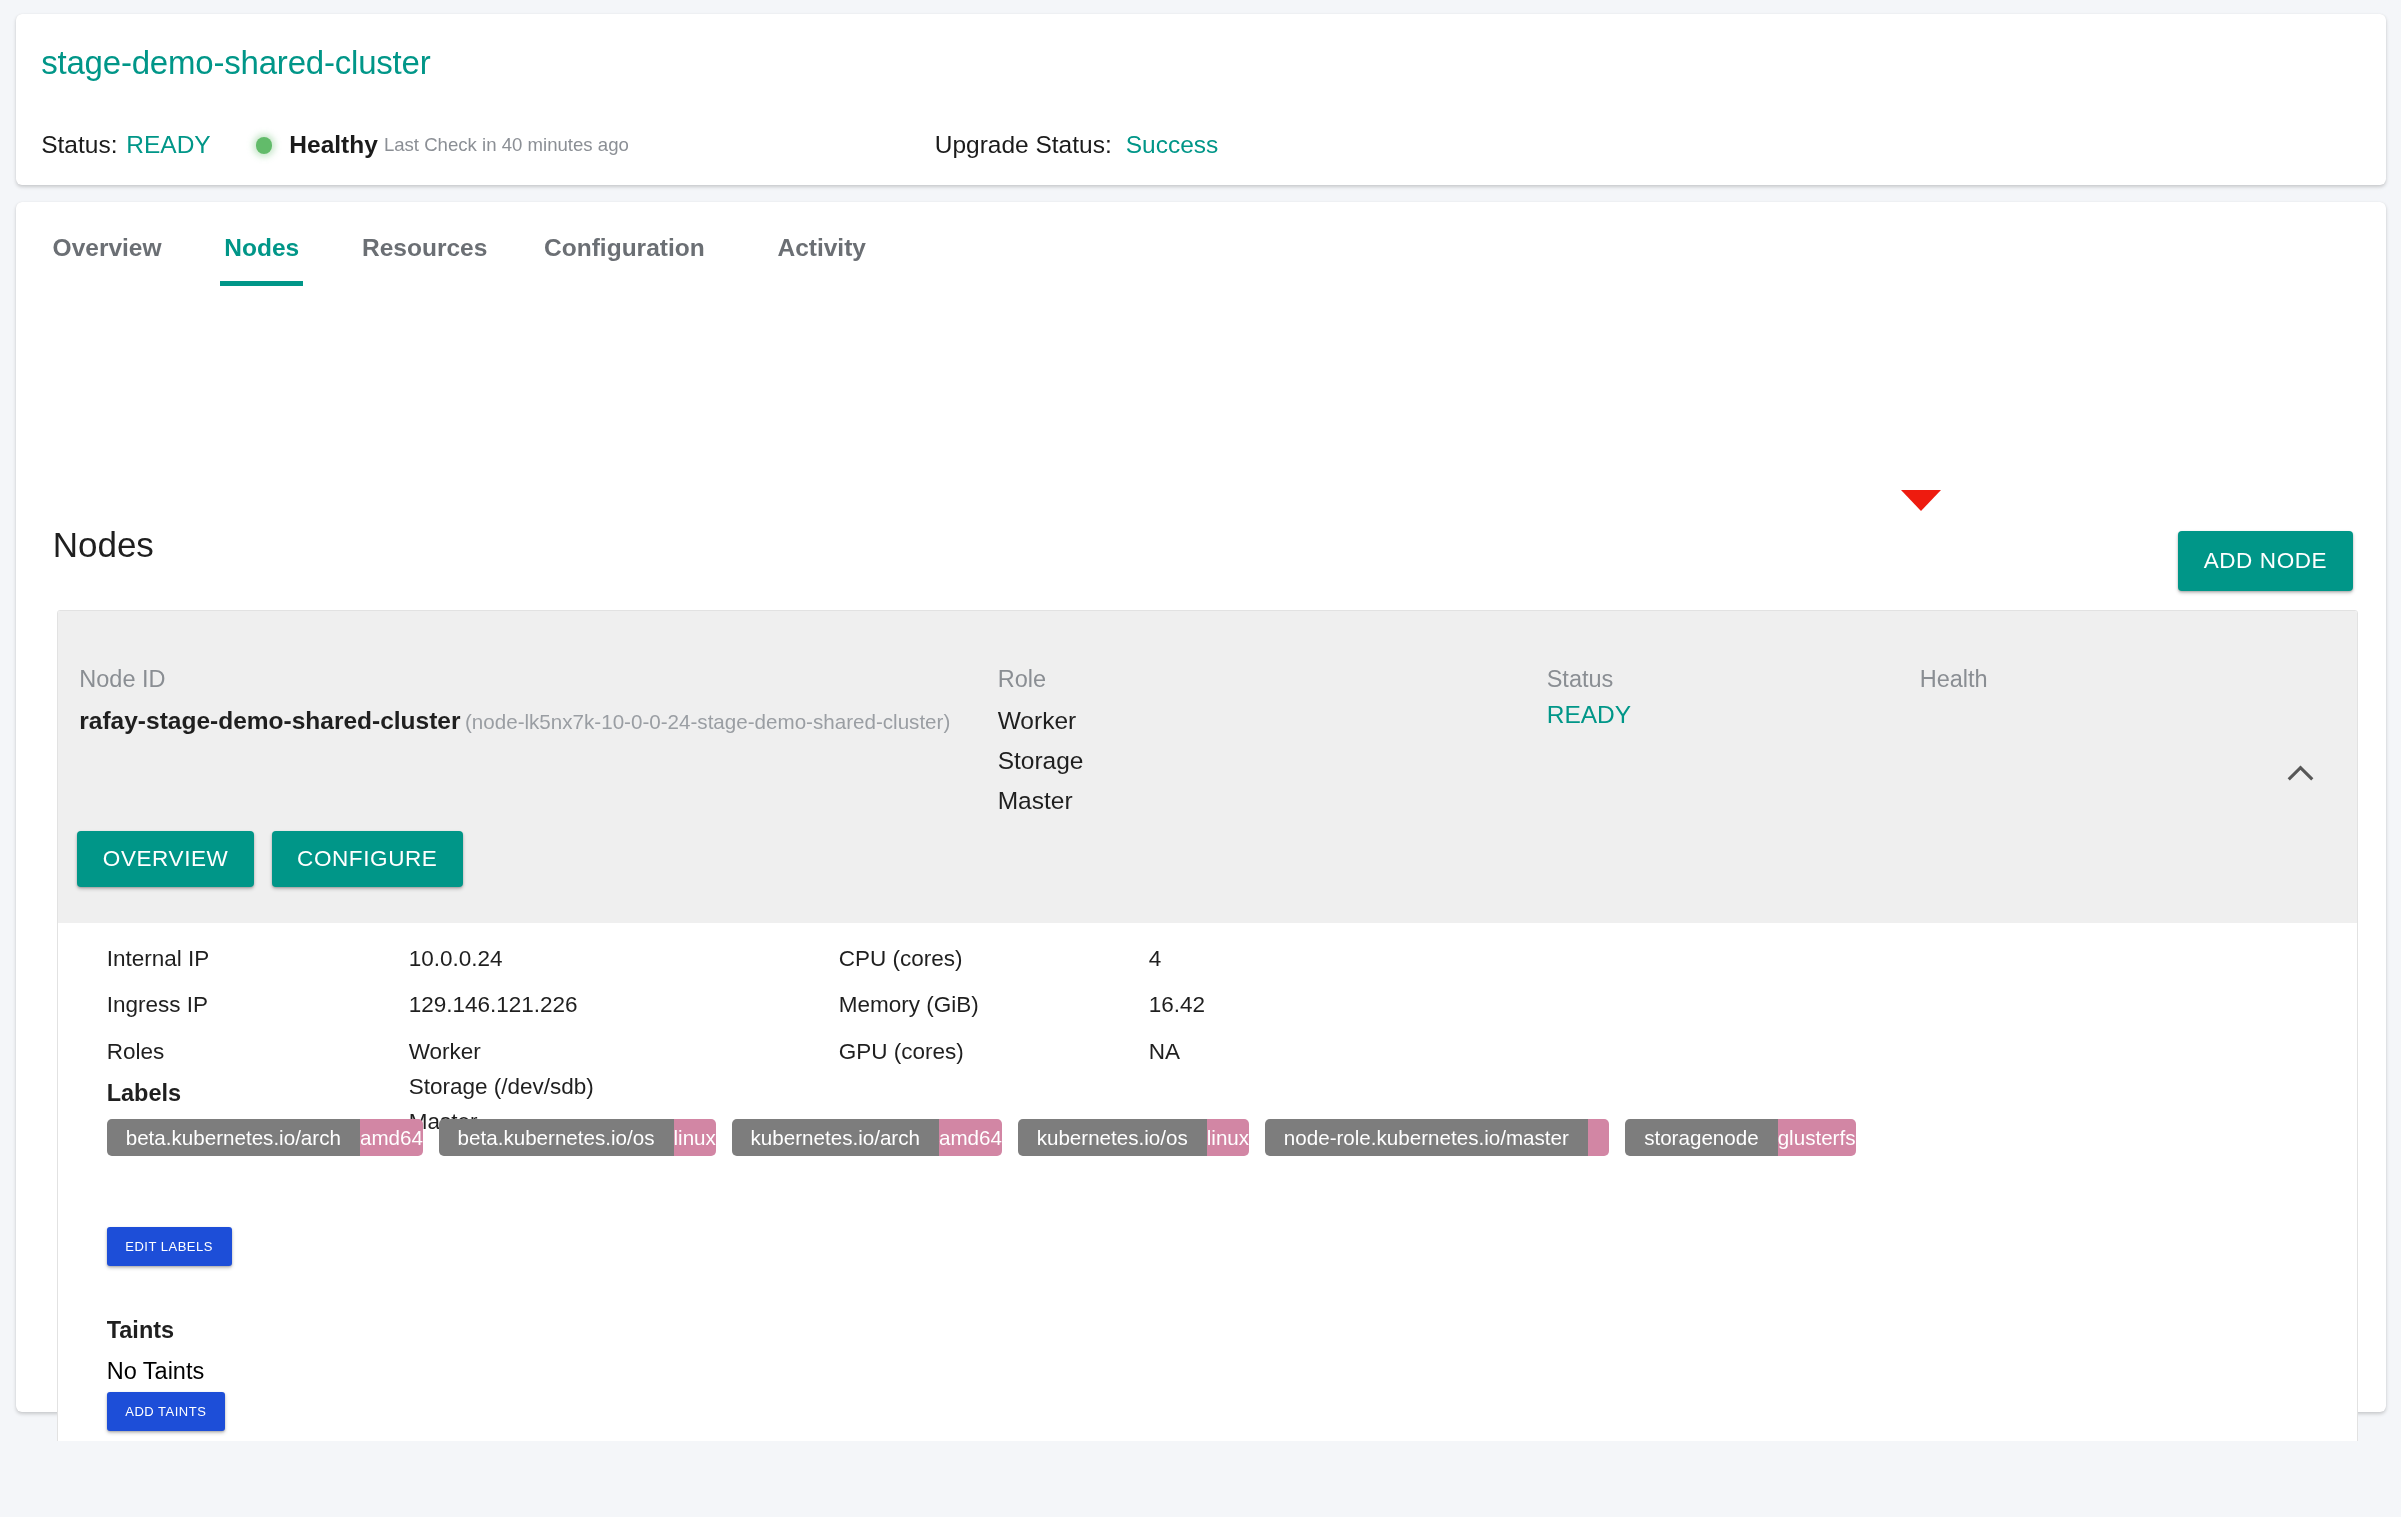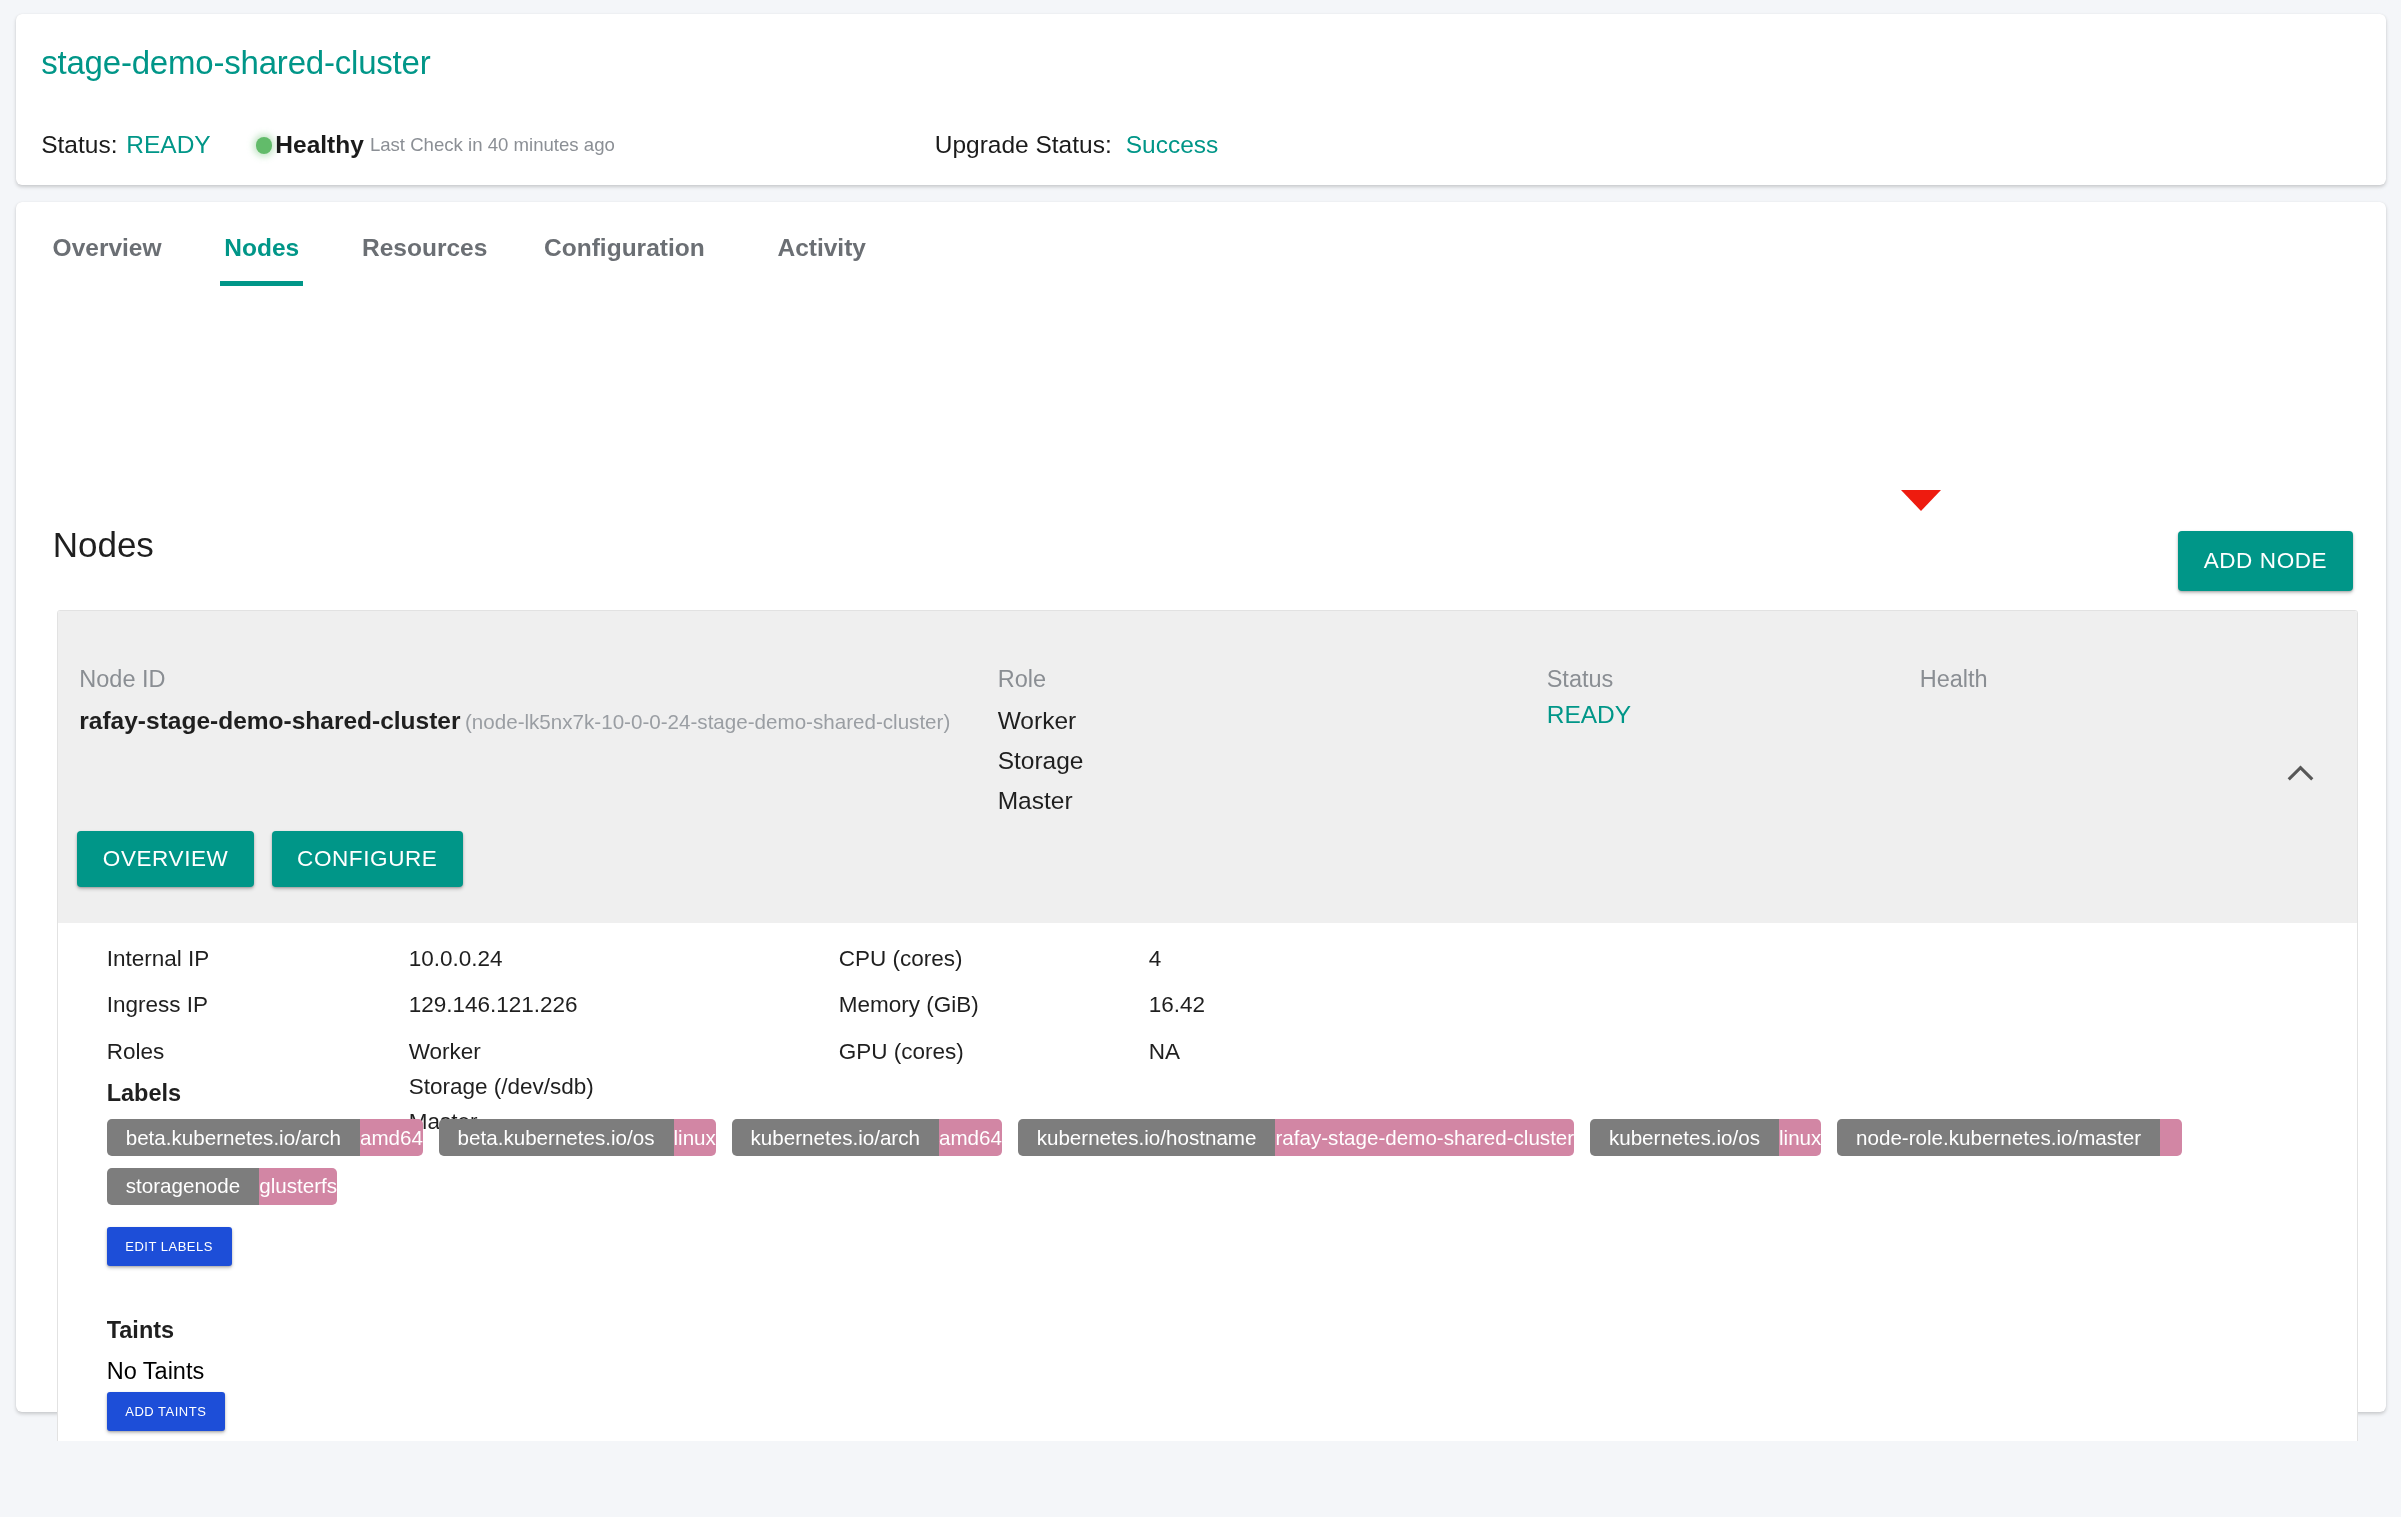--- a/index.html
+++ b/index.html
@@ -37,21 +37,21 @@
     white-space: nowrap;
   }
   .status-label { font-size: 24.5px; color: #1b1b1b; }
   .status-value { font-size: 24.5px; color: #009688; margin-left: 8.8px; }
   .health-dot {
     width: 16.7px; height: 16.7px; border-radius: 50%;
     background: #62bb6a;
     margin-left: 45px;
     box-shadow: 0 0 6.9px 2.9px rgba(98,187,106,.35);
   }
-  .health-text { font-size: 24.5px; color: #1b1b1b; margin-left: 3px; font-weight: bold; }
+  .health-text { font-size: 24.5px; color: #1b1b1b; margin-left: 17px; font-weight: bold; }
   .last-check { font-size: 18.6px; color: #8b8f95; margin-left: 6px; }
   .upgrade-block {
     position: absolute;
     left: 919px; top: 116px;
     height: 31px;
     display: flex; align-items: center;
     white-space: nowrap;
   }
   .upgrade-label { font-size: 24.5px; color: #1b1b1b; }
   .upgrade-value { font-size: 24.5px; color: #009688; margin-left: 14px; }
@@ -373,24 +373,20 @@
             </div>
             <div class="chip">
               <span class="chip-k">beta.kubernetes.io/os</span>
               <span class="chip-v">linux</span>
             </div>
             <div class="chip">
               <span class="chip-k">kubernetes.io/arch</span>
               <span class="chip-v">amd64</span>
             </div>
             <div class="chip">
-              <span class="chip-k">kubernetes.io/hostname</span>
-              <span class="chip-v">rafay-stage-demo-shared-cluster</span>
-            </div>
-            <div class="chip">
               <span class="chip-k">kubernetes.io/os</span>
               <span class="chip-v">linux</span>
             </div>
             <div class="chip">
               <span class="chip-k">node-role.kubernetes.io/master</span>
               <span class="chip-v"></span>
             </div>
             <div class="chip">
               <span class="chip-k">storagenode</span>
               <span class="chip-v">glusterfs</span>

